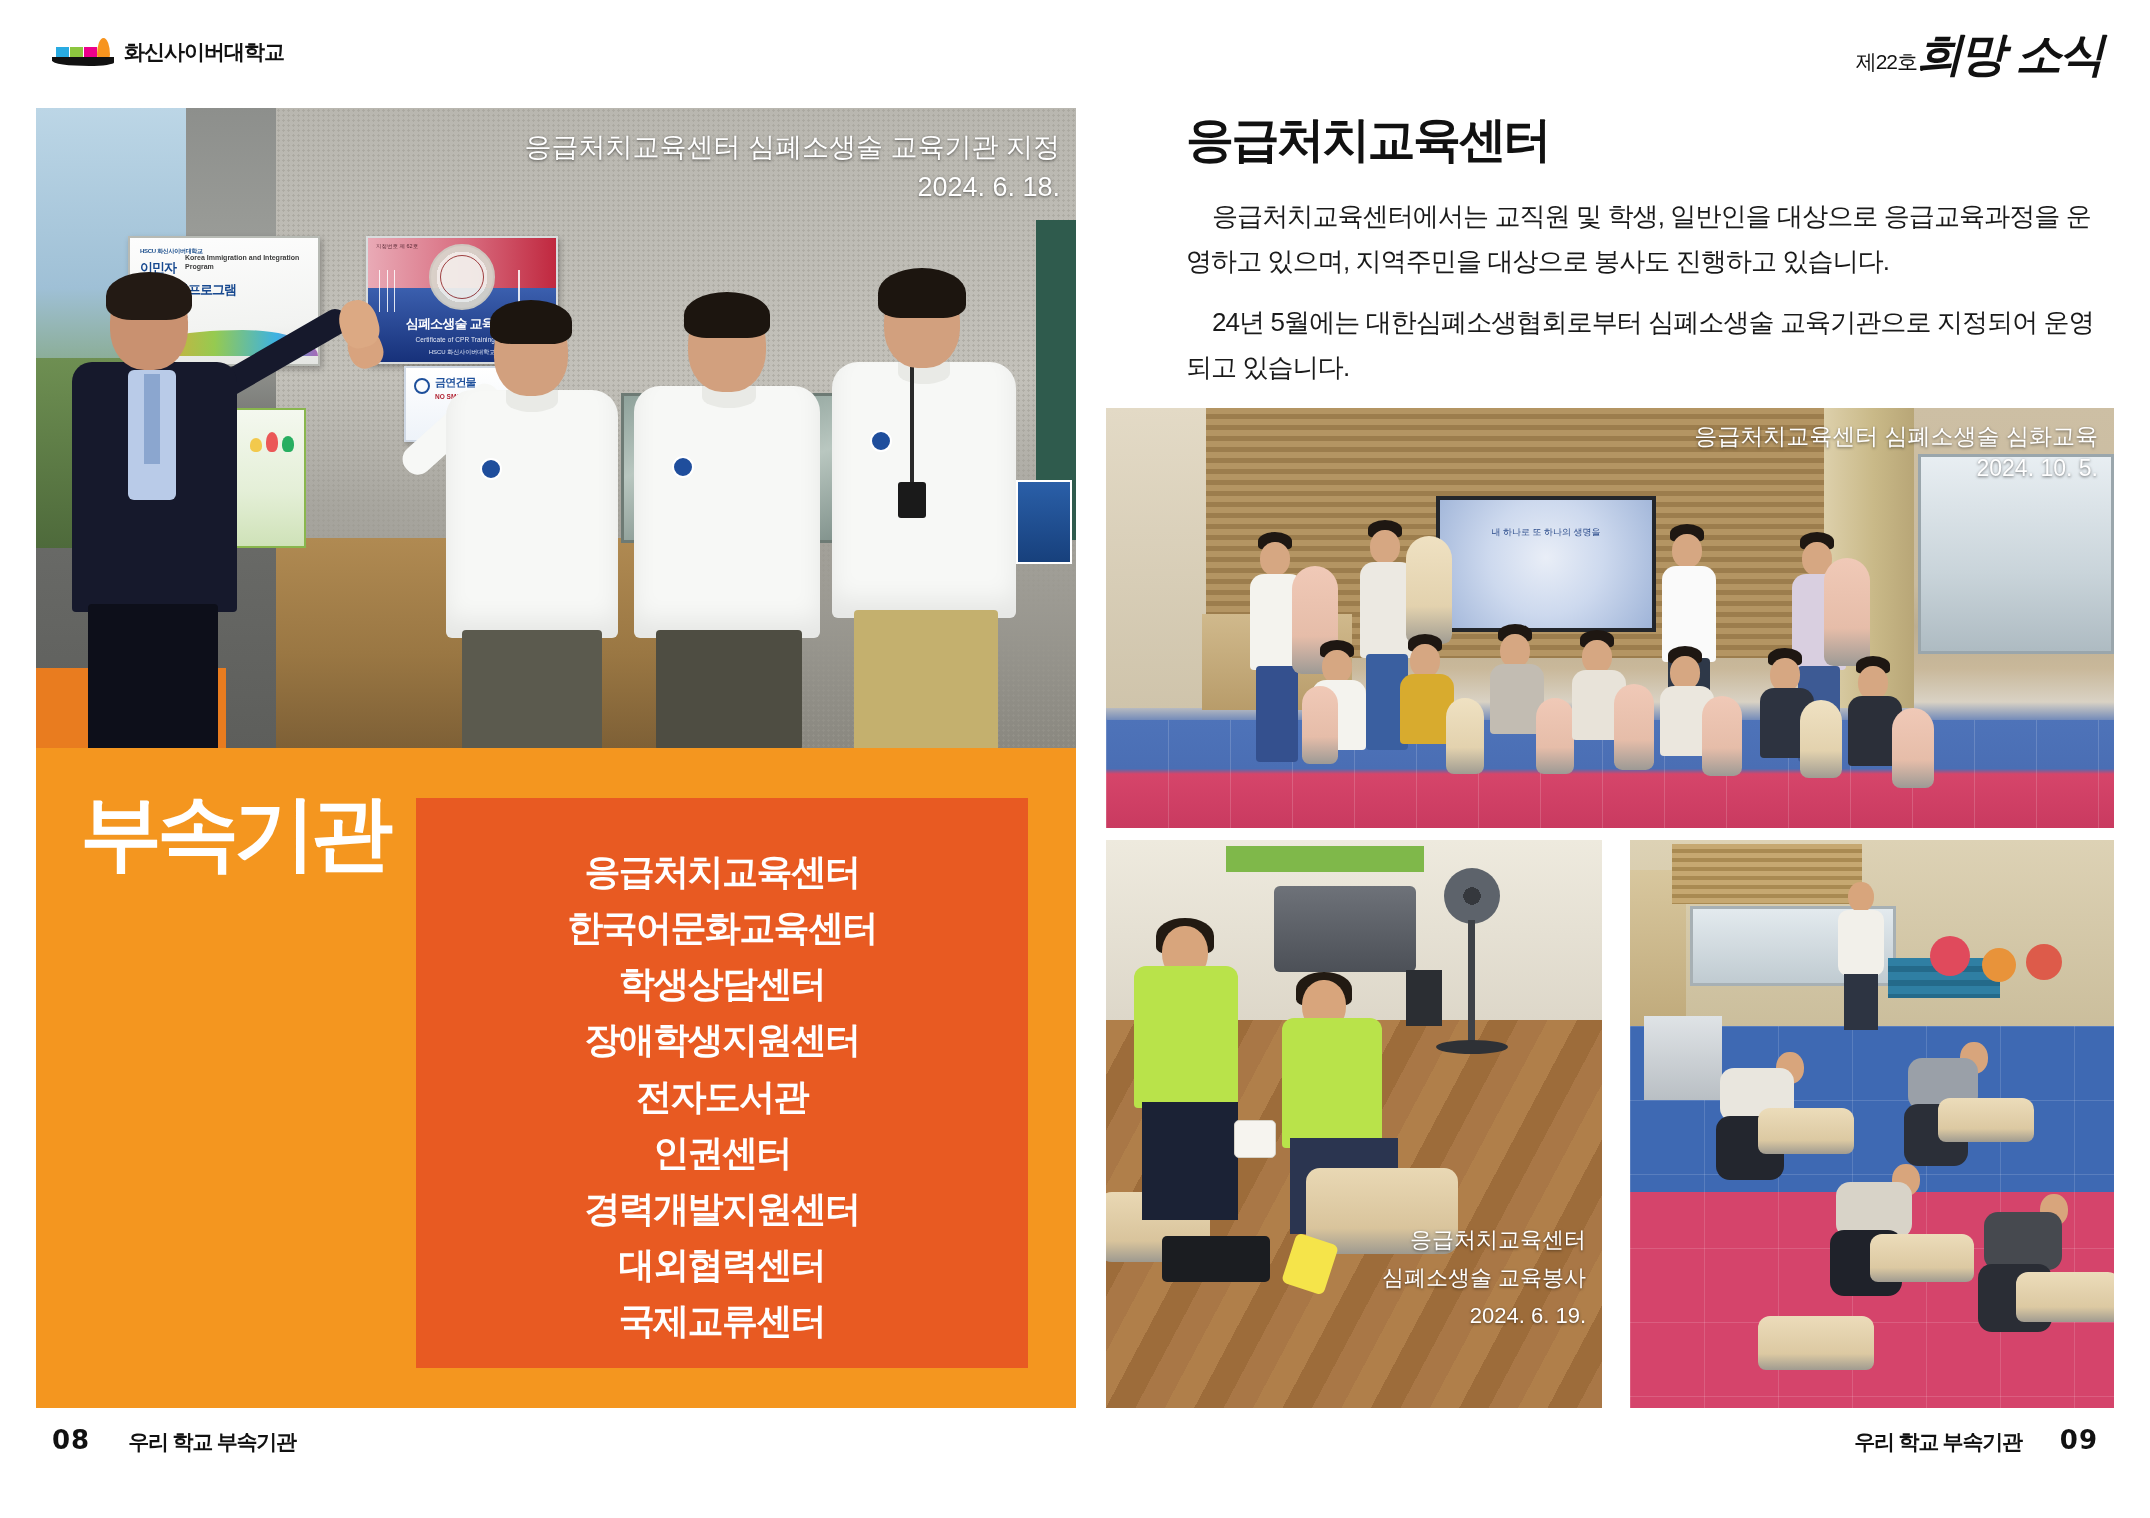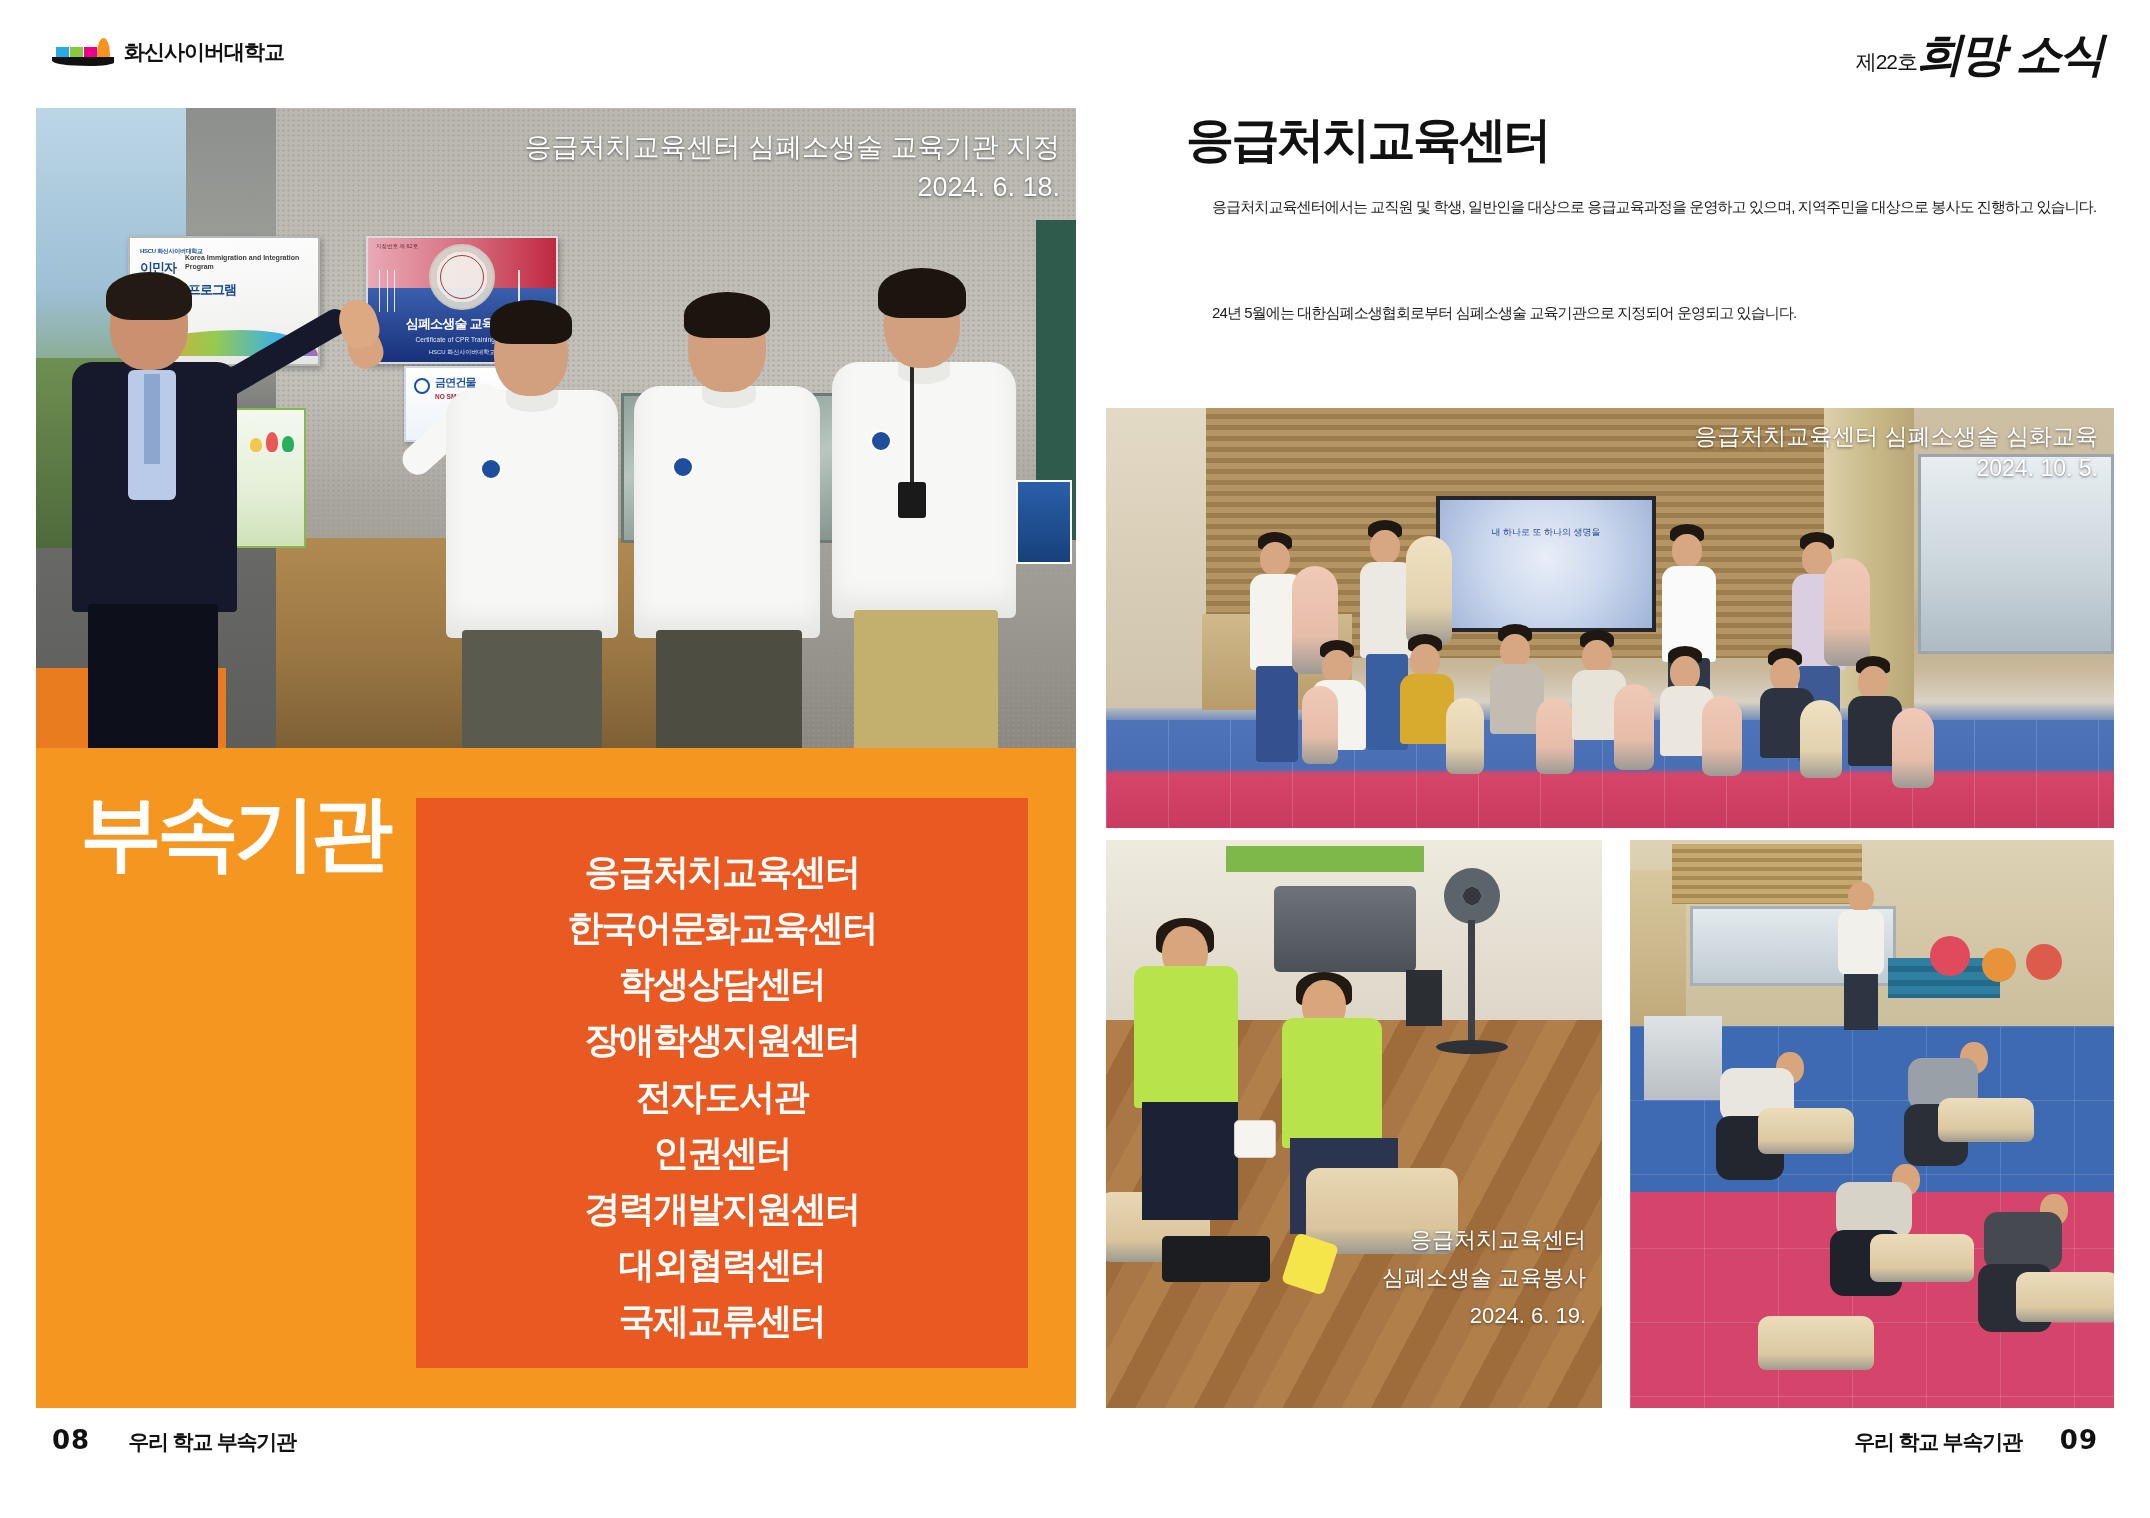--- a/index.html
+++ b/index.html
@@ -194,21 +194,21 @@
                font-size:82px; line-height:1.14; letter-spacing:-5px; white-space:nowrap; }
   .inner-box { position:absolute; left:380px; top:50px; width:612px; height:570px; background:#E85A22; }
   .org-list { position:absolute; left:0; top:46px; width:100%; text-align:center; }
   .org-list li { list-style:none; color:#fff; font-size:36px; font-weight:bold;
                  letter-spacing:-1.6px; line-height:1.56; }
 
   
   .right-page { position:absolute; left:1186px; top:108px; width:928px; height:1300px; }
   .art-title { position:absolute; left:0; top:0; font-size:48px; font-weight:bold;
                color:#111; letter-spacing:-2.6px; }
-  .art-p { position:absolute; width:928px; font-size:15px; color:#1a1a1a;
+  .art-p { position:absolute; width:928px; font-size:26px; color:#1a1a1a;
            line-height:1.72; letter-spacing:-.9px; }
   .art-p1 { top:86px; text-indent:26px; }
   .art-p2 { top:192px; text-indent:26px; }
 
   
   .ph-group { left:-80px; top:300px; width:1008px; height:420px;
       background:linear-gradient(180deg,#cdbfa4 0%,#c9bb9f 42%,#bcae92 52%,#c9b89a 62%,#d9d2c4 70%,#4b6fb5 76%,#d94a72 92%,#d0405f 100%); }
   .ph-group .blinds { position:absolute; left:100px; top:0; width:620px; height:250px;
       background:repeating-linear-gradient(180deg,#b49563 0 6px,#9c7d4d 6px 11px); }
   .ph-group .wall-l { position:absolute; left:0; top:0; width:110px; height:300px;

